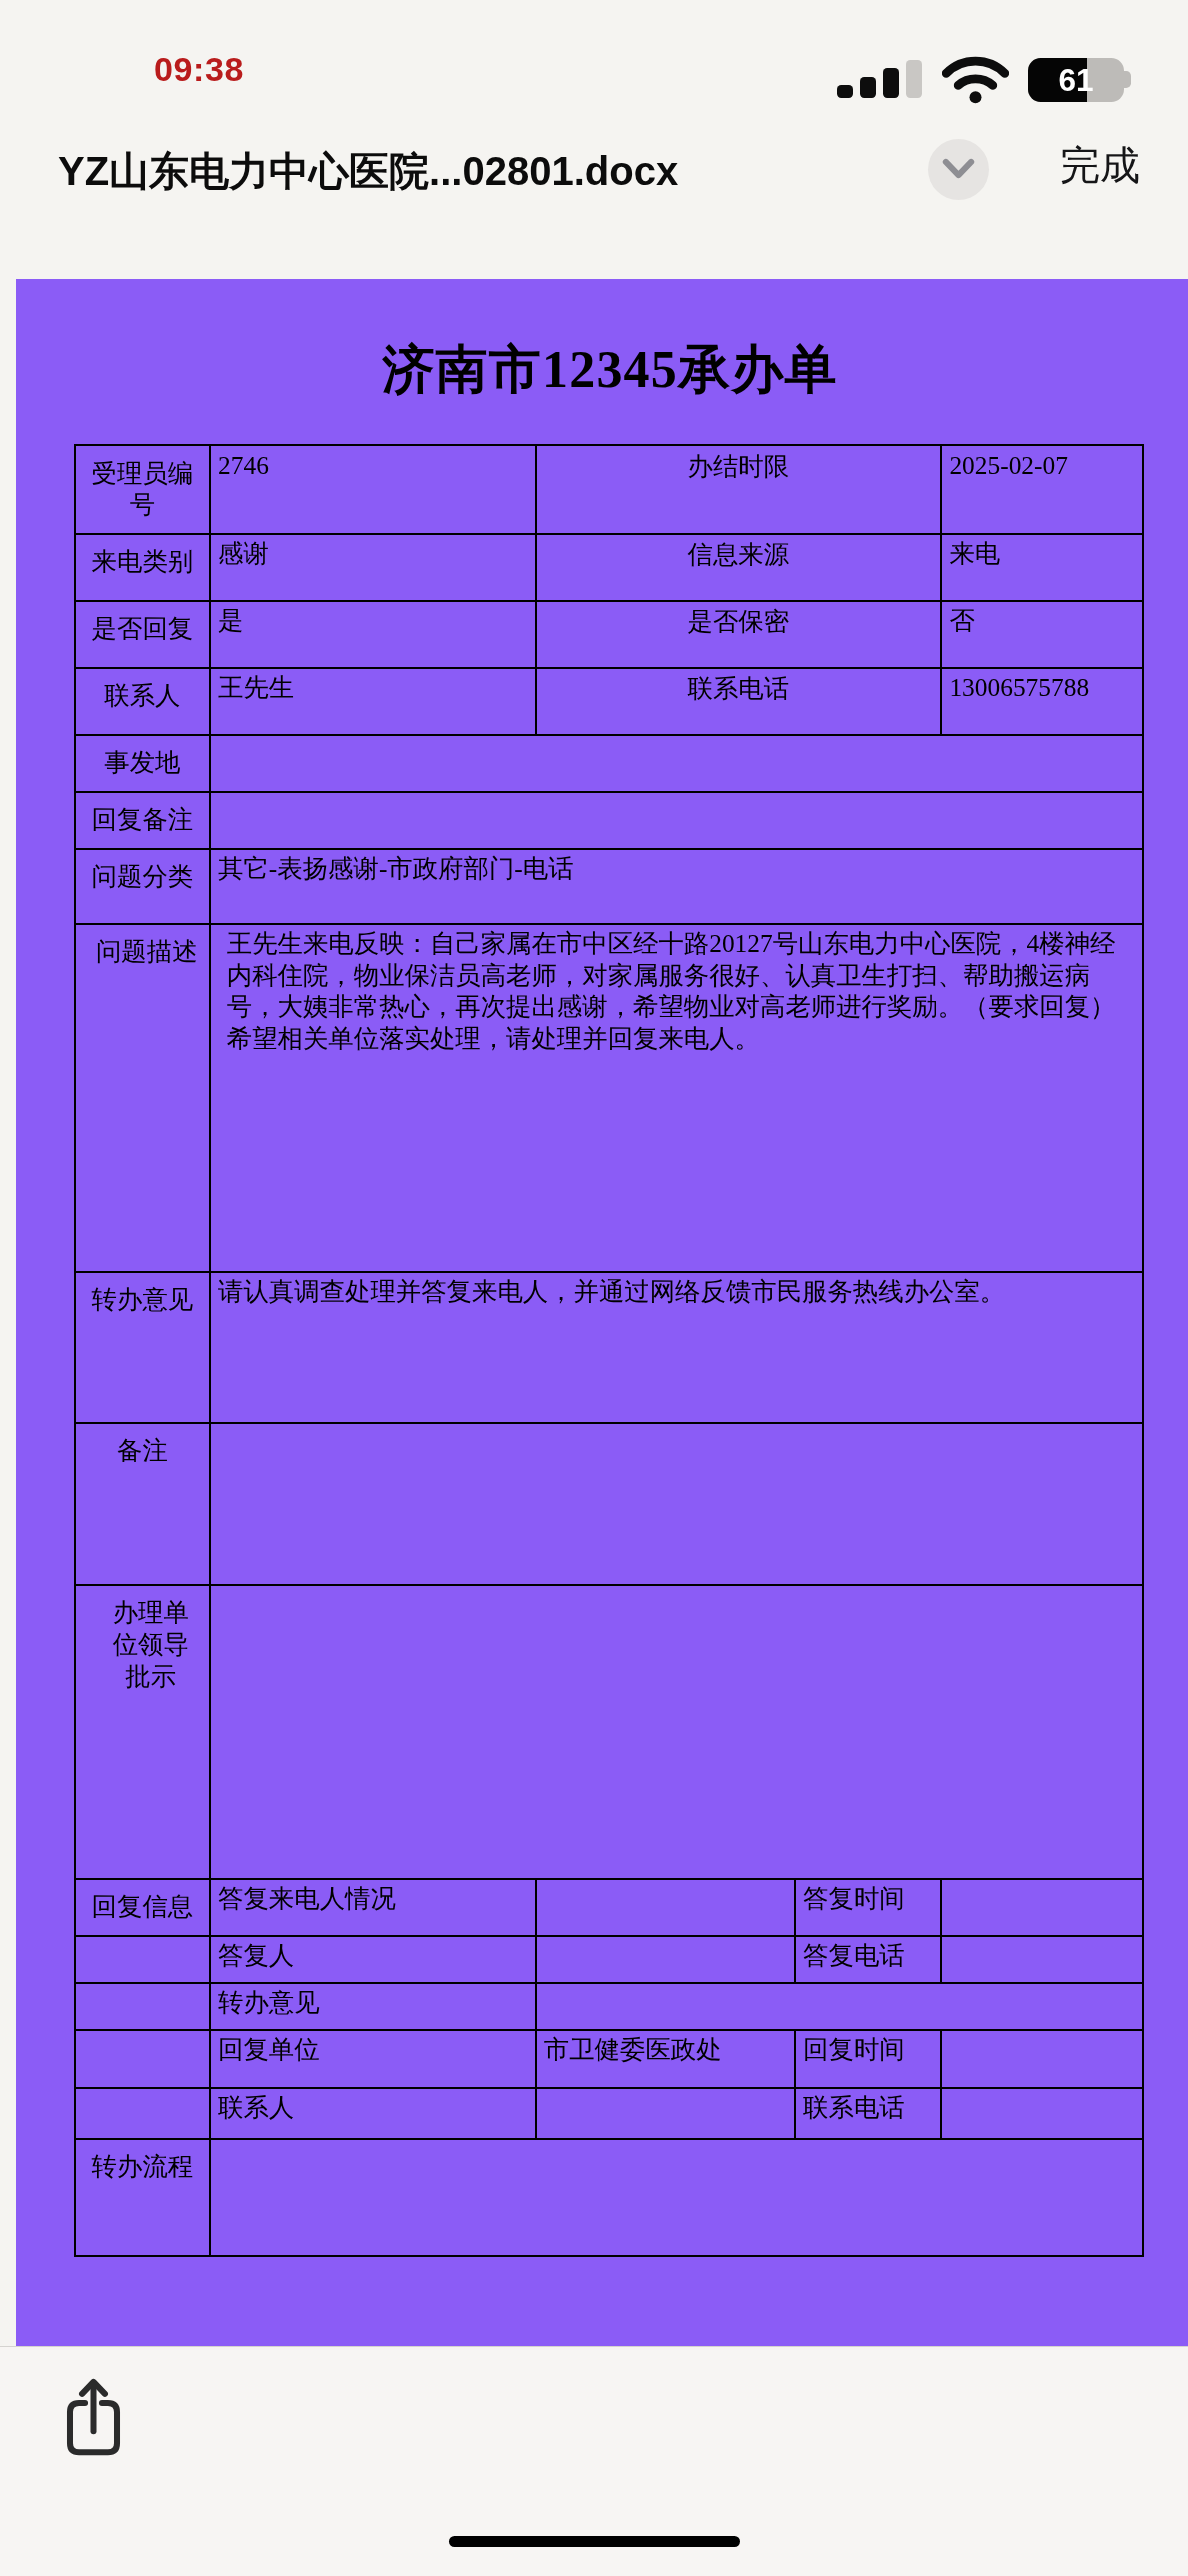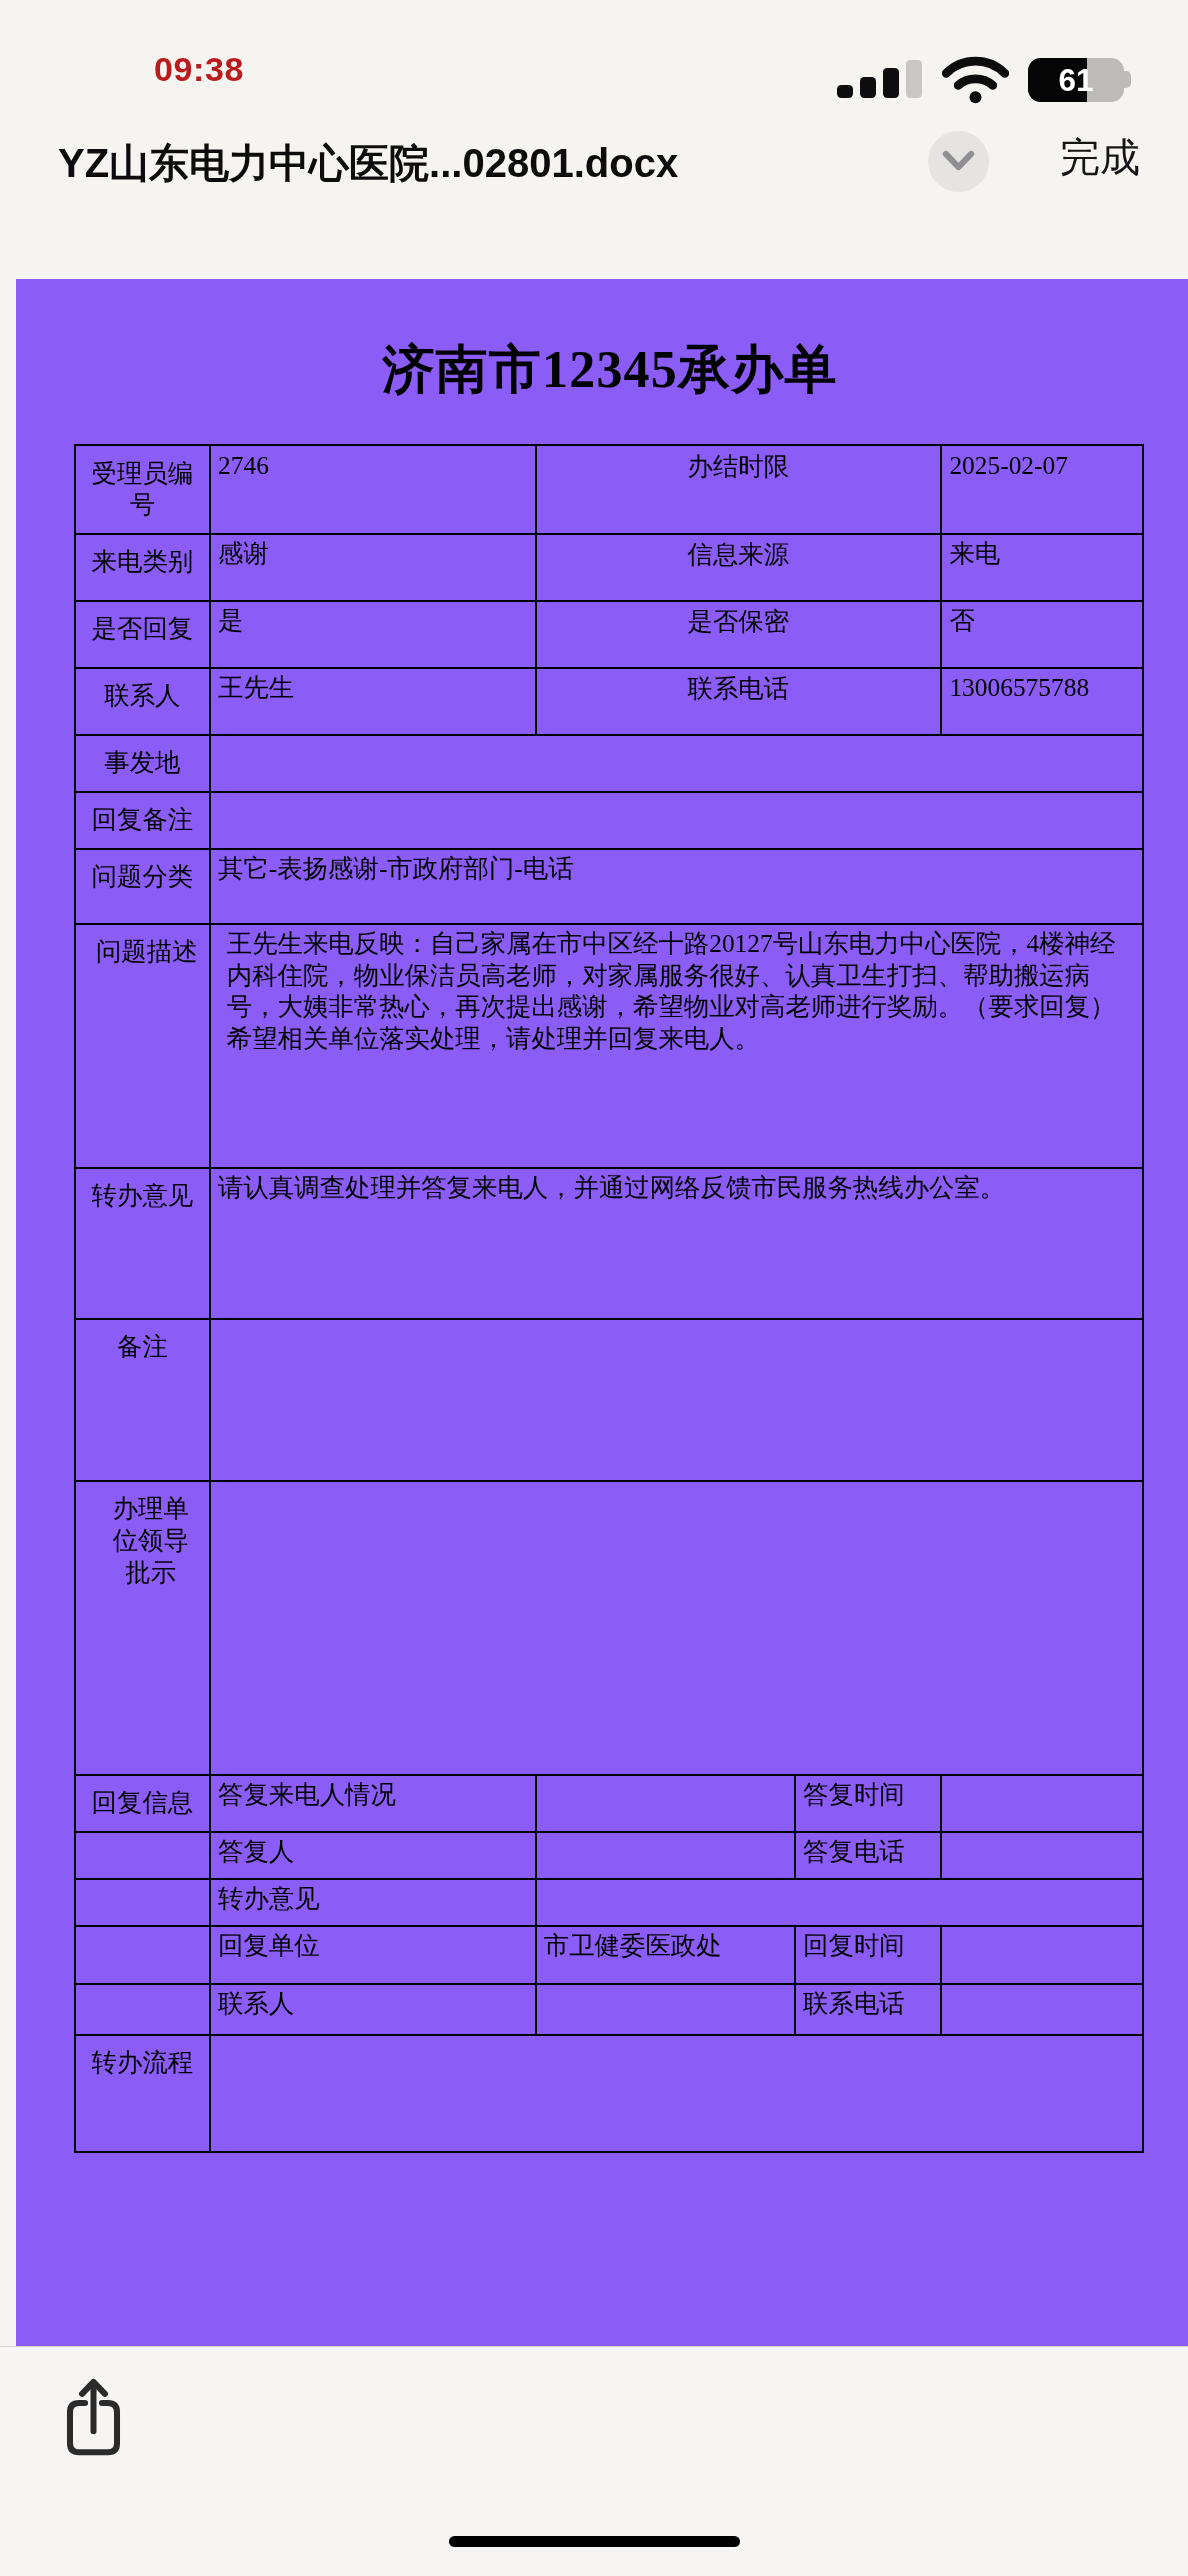--- a/index.html
+++ b/index.html
@@ -21,21 +21,21 @@
   .sig .b3 { left:46px; height:30px; }
   .sig .b4 { left:69px; height:38px; background:#c9c7c4; }
   .wifi { position:absolute; left:942px; top:56px; }
   .batt { position:absolute; left:1028px; top:58px; width:113px; height:44px; }
   .batt-body { position:absolute; left:0; top:0; width:96px; height:44px; border-radius:12.7px; background:#bdbbb8; overflow:hidden; }
   .batt-fill { position:absolute; left:0; top:0; bottom:0; width:61%; background:#050505; }
   .batt-num { position:absolute; left:0; top:0; width:96px; height:44px; display:flex; align-items:center; justify-content:center;
               color:#fff; font-size:31.5px; font-weight:700; z-index:2;text-align:right; }
   .batt-cap { position:absolute; right:9.7px; top:13.3px; width:7.3px; height:17px; border-radius:0 4.8px 4.8px 0; background:#bdbbb8; }
   
-  .titlebar { position:absolute; top:95px; left:0; width:1188px; height:176px; }
+  .titlebar { position:absolute; top:103px; left:0; width:1188px; height:176px; }
   .filename { position:absolute; left:58px; top:41px; max-width:848px; font-size:40px; font-weight:700; color:#0c0c0c;
               white-space:nowrap; overflow:hidden; }
   .chev-btn { position:absolute; left:928px; top:36px; width:61px; height:61px; border-radius:50%; background:#e6e4e2;
               display:flex; align-items:center; justify-content:center; }
   .done-btn { position:absolute; right:48px; top:35px; font-size:40px; font-weight:500; color:#151517; background:none; border:none;
               font-family:inherit; }
   
   .page { position:absolute; top:279px; left:16px; width:1188px; height:2067px; background:#8b5cf6; }
   .doc-title { margin-top:56px; text-align:center; font-family:"Liberation Serif","DejaVu Serif",serif;
                font-size:52px; font-weight:700; color:#000; letter-spacing:1.2px; }
@@ -44,21 +44,21 @@
   table.form td { border:2.4px solid #000; padding:3.6px 7.3px; vertical-align:top; word-break:break-all; overflow:hidden; }
   td.lab  { text-align:center; vertical-align:middle; padding:2.4px 3.6px; }
   td.lab .w { max-width:108px; margin:8px auto; line-height:1.25; }
   td.lab2 { text-align:center; vertical-align:middle; }
   td.val  { text-align:left; vertical-align:top; line-height:1.24; }
   td.vmid { vertical-align:middle; }
   td.sub  { text-align:left; vertical-align:middle; line-height:1.2; }
   tr.r15h  td { height:67px; }
   tr.r84h  td { height:51px; }
   tr.r124h td { height:75px; }
-  tr.r463h td { height:244px;padding-left:16px; }
+  tr.r463h td { height:348px;padding-left:16px; }
   tr.r250h td { height:151px; }
   tr.r267h td { height:162px; }
   tr.r485h td { height:294px;padding-left:24px; }
   tr.r78h  td { height:47px; }
   tr.r95h  td { height:58px; }
   tr.r193h td { height:117px; }
   
   .toolbar { position:absolute; top:2346px; left:0; width:1188px; height:230px; background:#f7f5f3; border-top:1.2px solid #d5d3d0; }
   .share { position:absolute; left:62px; top:27px; }
   .home-indicator { position:absolute; left:449px; top:189px; width:291px; height:11px; border-radius:6px; background:#000; }

